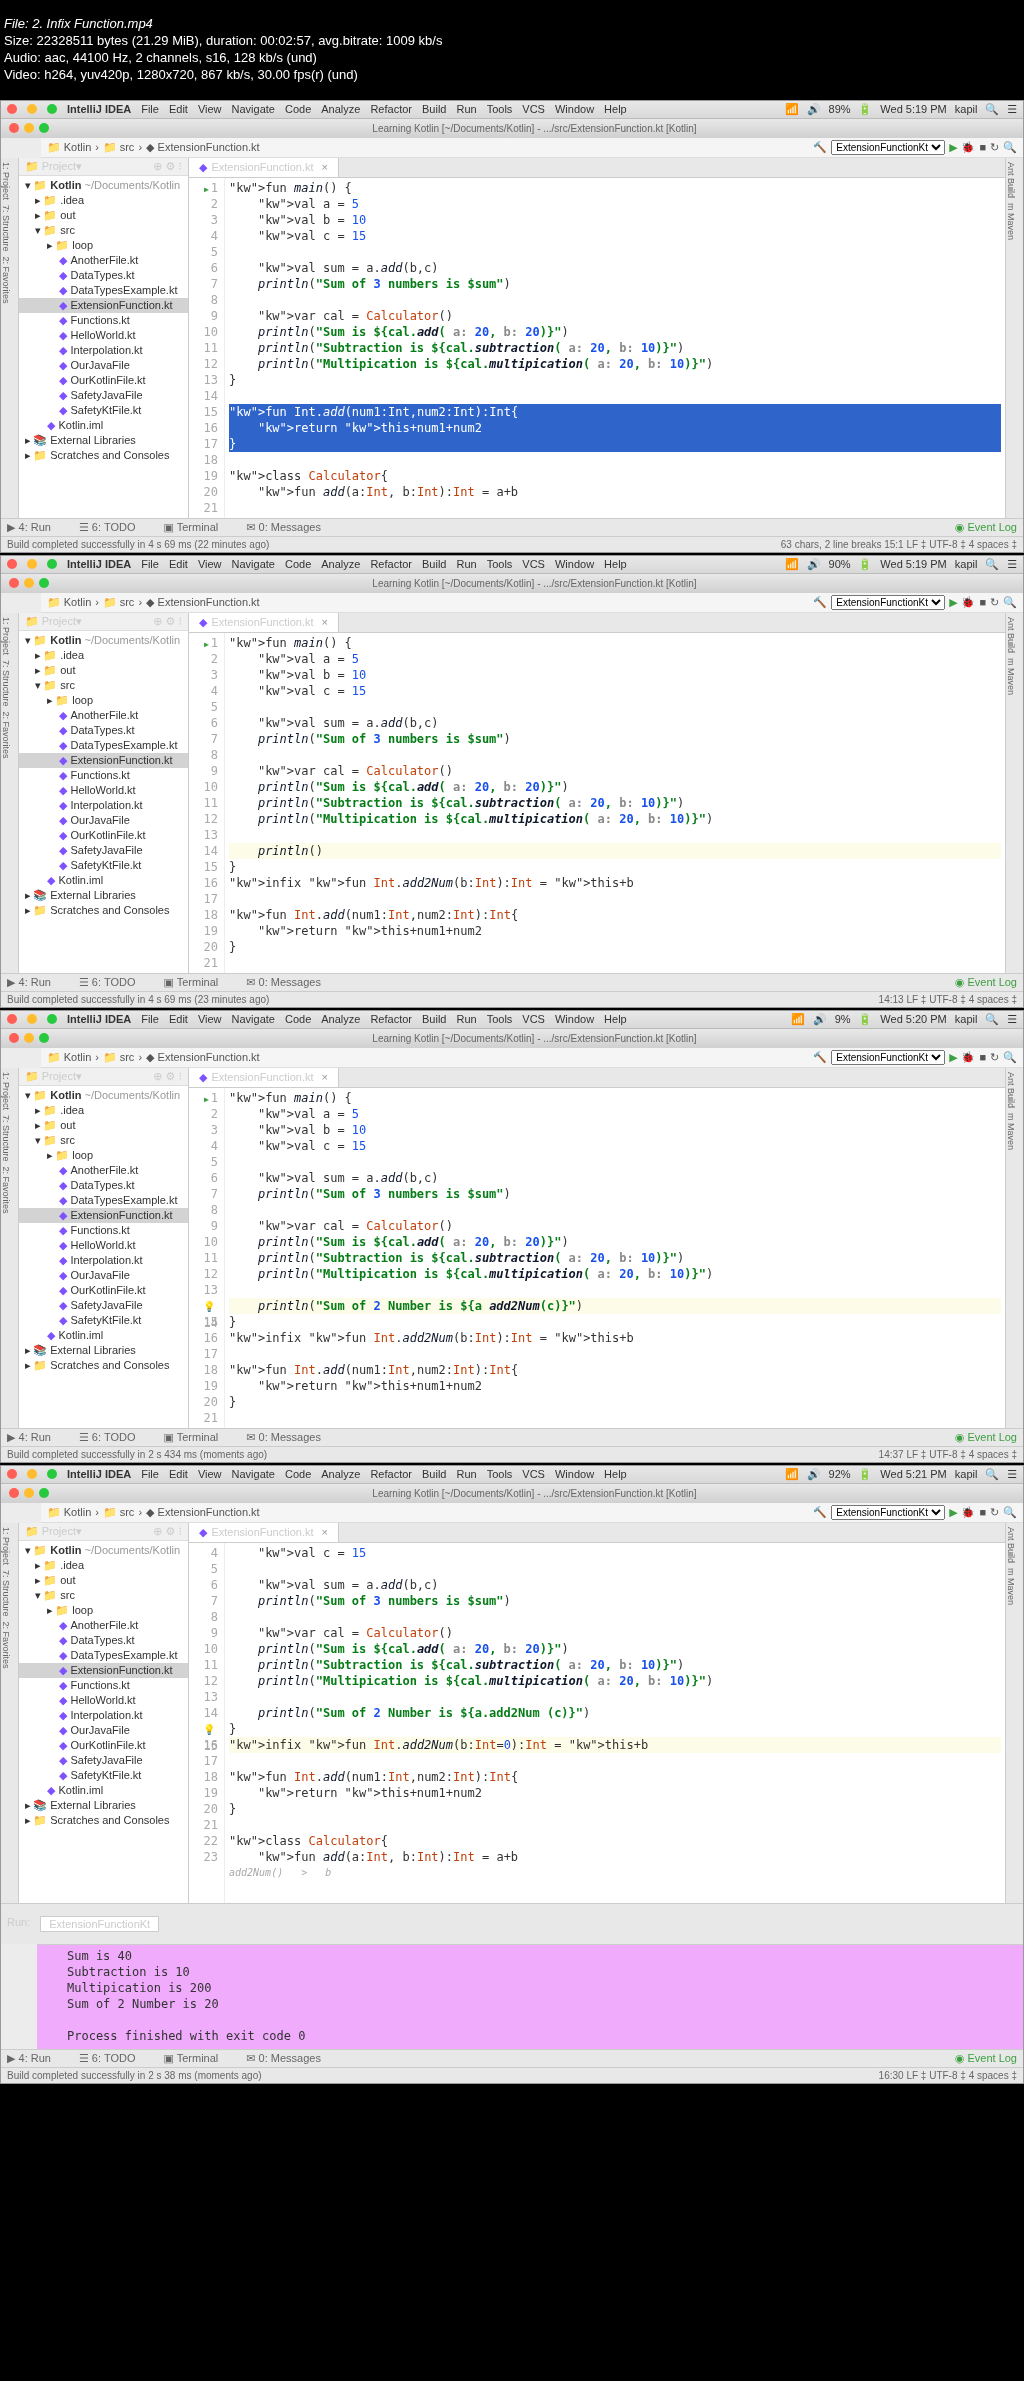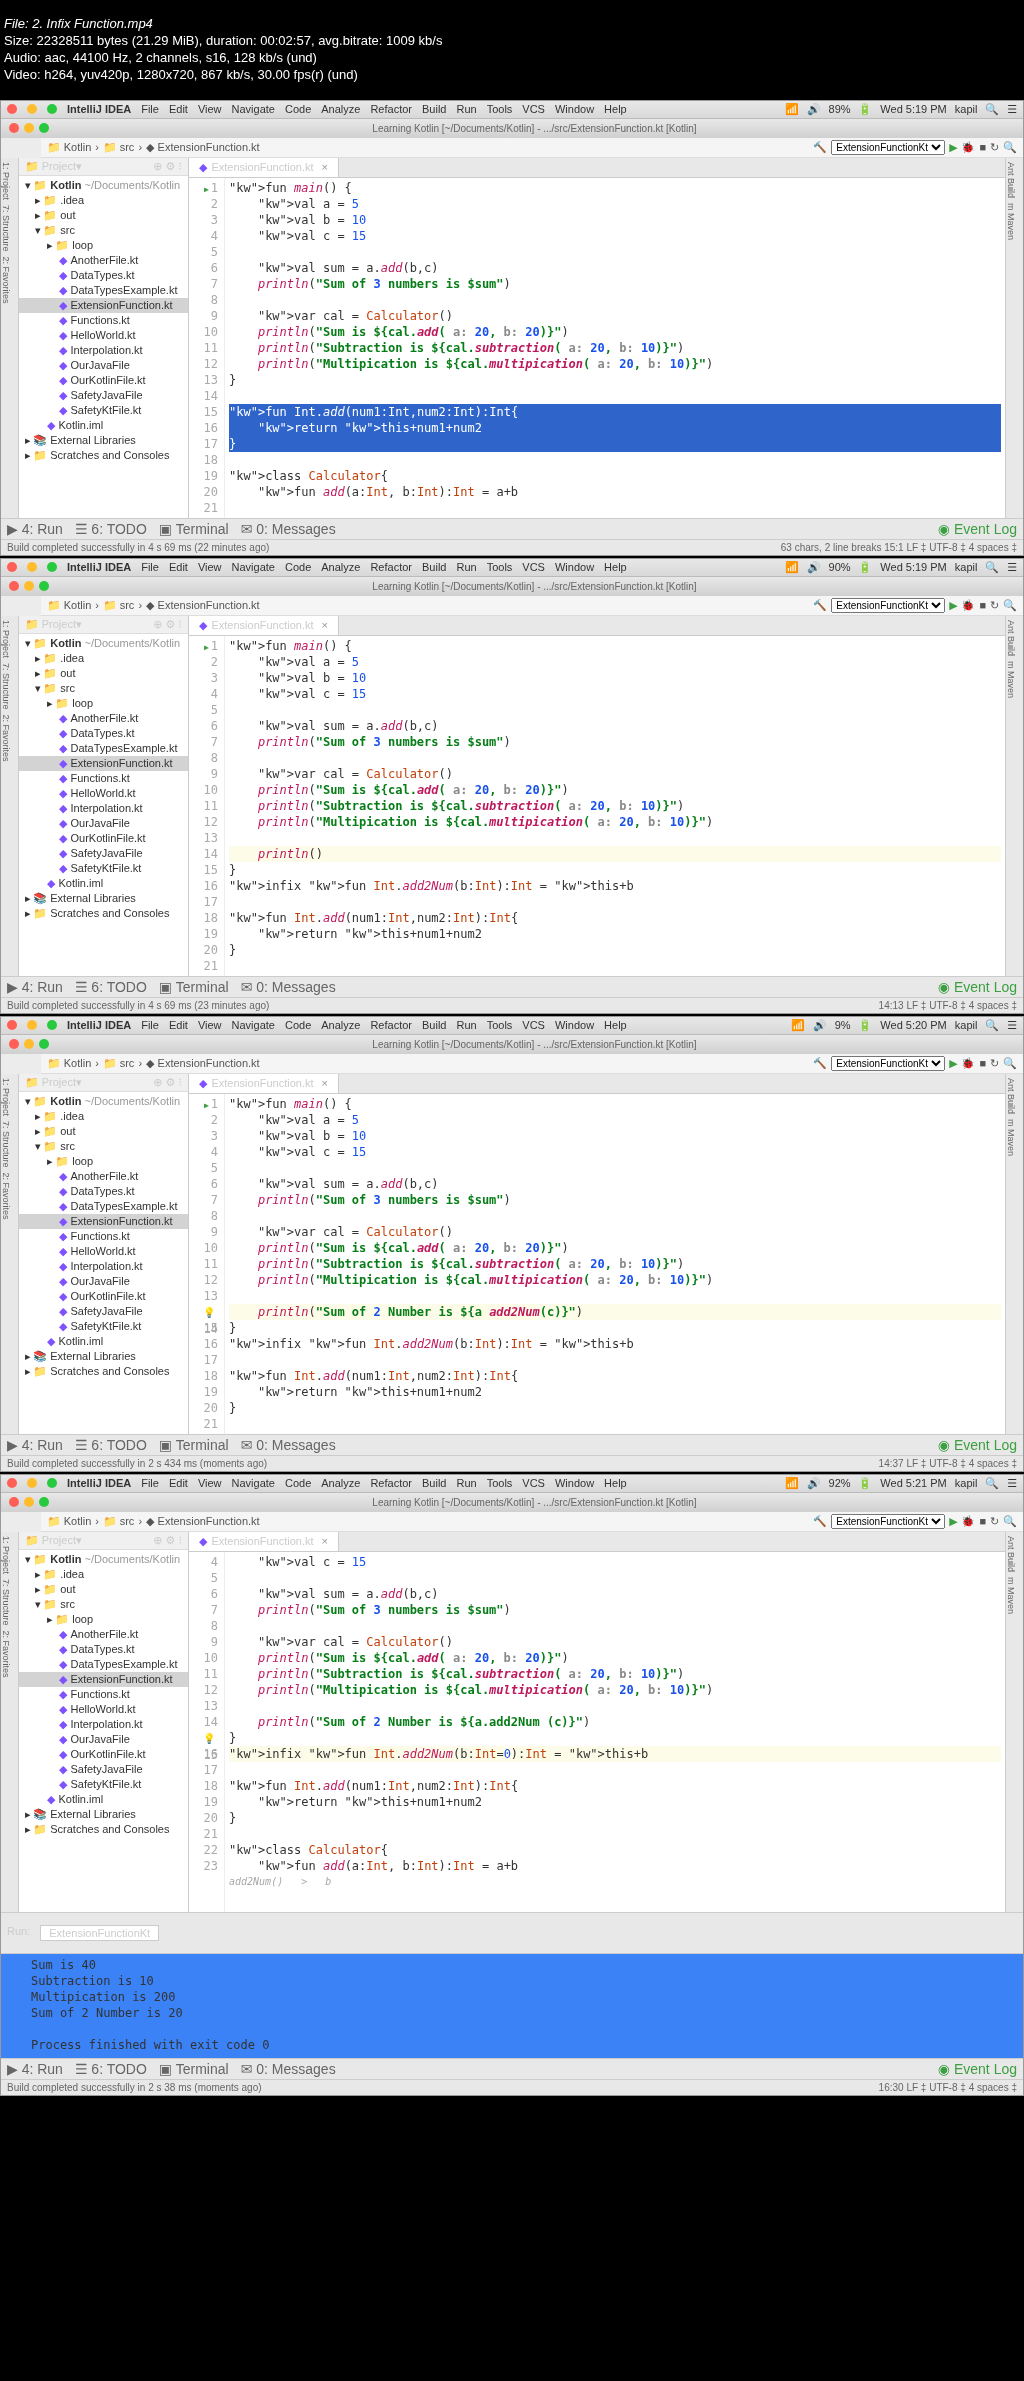--- a/index.html
+++ b/index.html
@@ -46,32 +46,32 @@
 .gutter .ln { height: 16px; }
 .gutter .run-ic { color: #3c9f40; font-size: 8px; margin-right: 2px; }
 .gutter .bulb { color: #d9a500; font-size: 10px; margin-right: 2px; }
 .code { flex: 1; padding: 2px 4px; line-height: 16px; color: #333; white-space: pre; }
 .code .line { height: 16px; }
 .code .line.hl-sel { background: #2f65ca; color: #fff; }
 .code .line.hl-sel .kw, .code .line.hl-sel .str, .code .line.hl-sel .num, .code .line.hl-sel .it, .code .line.hl-sel .type { color: #fff; }
 .code .line.hl-cur { background: #fcfce8; }
 .str { color: #067d17; font-weight: bold; }
 .num { color: #1750eb; }
-.it { font-style: italic; color: #be185d; }
+.it { font-style: italic; color: #0f172a; }
 .type { color: #c2410c; }
 .param { color: #8a8a8a; }
 .code .small-hint { color: #aaa; font-size: 10px; font-style: italic; }
 
-.bottom-tabs { display: flex; background: #e8e8e8; border-top: 1px solid #ccc; font-size: 14px; padding: 2px 6px; gap: 12px; color: #666; align-items: center; }
+.bottom-tabs { display: flex; background: #e8e8e8; border-top: 1px solid #ccc; font-size: 11px; padding: 2px 6px; gap: 28px; color: #666; align-items: center; }
 .bottom-tabs .spacer { flex: 1; }
 .bottom-tabs .evt { color: #3c9f40; }
 .statusbar { display: flex; background: #e8e8e8; border-top: 1px solid #ccc; font-size: 10px; padding: 2px 6px; color: #666; }
 .statusbar .spacer { flex: 1; }
 
-.run-panel { background: #3b82f6; border-top: 1px solid #ccc; font-family: "Menlo", monospace; font-size: 12px; padding: 4px 30px; color: #333; }
+.run-panel { background: #f0abfc; border-top: 1px solid #ccc; font-family: "Menlo", monospace; font-size: 12px; padding: 4px 30px; color: #333; margin-left: 36px; }
 .run-panel .out-line { height: 16px; }
 </style>
 </head>
 <body>
 
 <div class="file-info">
   <div class="fname">File: 2. Infix Function.mp4</div>
   <div>Size: 22328511 bytes (21.29 MiB), duration: 00:02:57, avg.bitrate: 1009 kb/s</div>
   <div>Audio: aac, 44100 Hz, 2 channels, s16, 128 kb/s (und)</div>
   <div>Video: h264, yuv420p, 1280x720, 867 kb/s, 30.00 fps(r) (und)</div>

